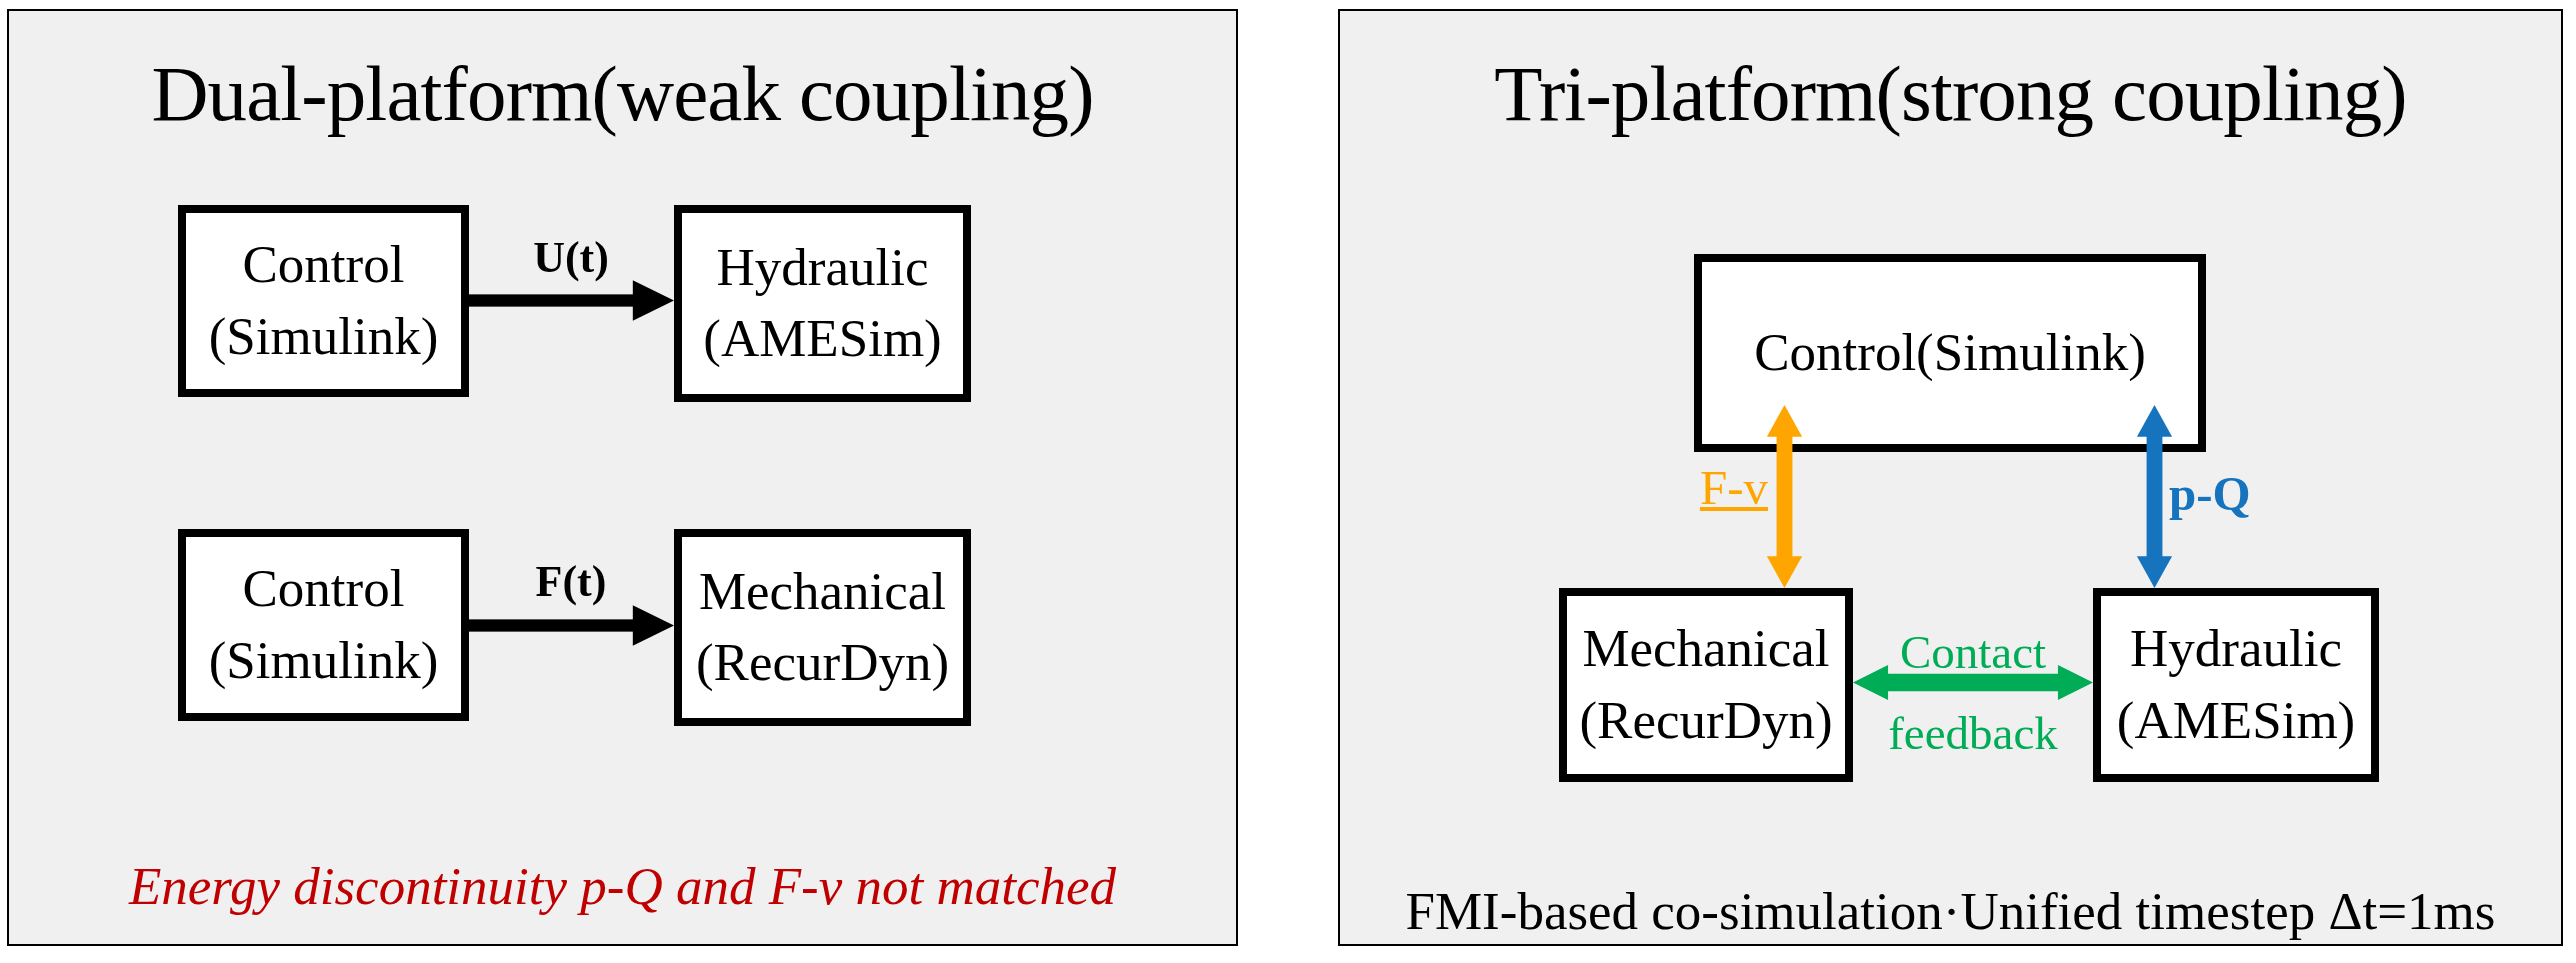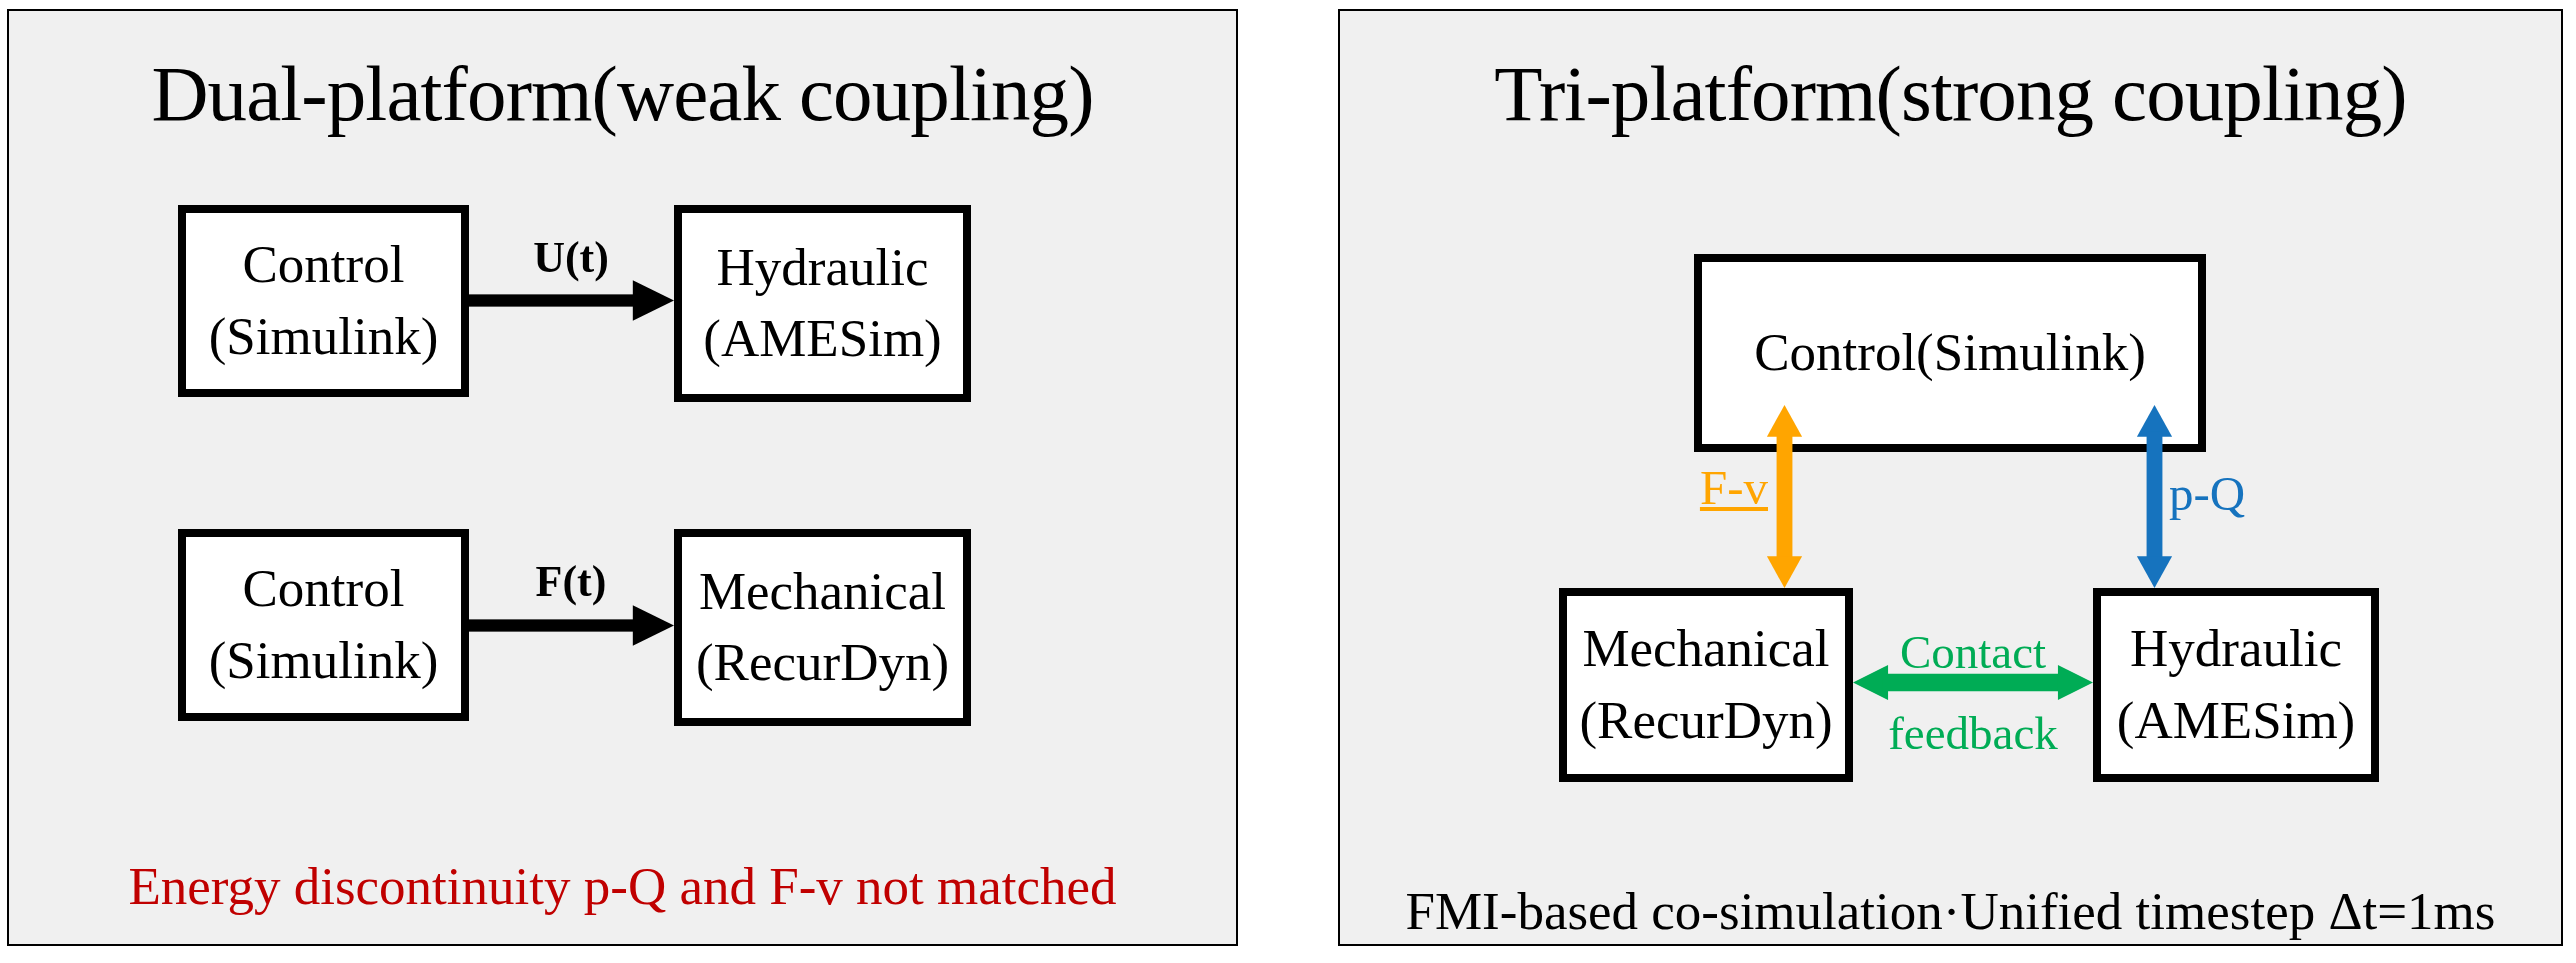--- a/index.html
+++ b/index.html
@@ -18,31 +18,31 @@
   
   .box.a1{left:169px;top:194px;width:291px;height:192px;}
   .box.b1{left:665px;top:194px;width:297px;height:197px;}
   .box.a2{left:169px;top:518px;width:291px;height:192px;}
   .box.b2{left:665px;top:518px;width:297px;height:197px;}
   .harrow{position:absolute;left:459px;width:206px;height:53px;}
   .harrow.r1{top:263px;} .harrow.r2{top:588px;}
   .signal{position:absolute;left:459px;width:206px;text-align:center;font-size:44px;font-weight:bold;line-height:1;white-space:nowrap;}
   .signal.s1{top:225px;} .signal.s2{top:549px;}
   .note{position:absolute;left:0;right:0;text-align:center;font-size:53px;line-height:1.1;color:var(--note-red);white-space:nowrap;}
-  .note.n1{top:771px;} .note.n2{top:846px;}
+  .note.n1{top:771px;} .note.n2{top:846px;font-style:italic;}
   
   .box.ctrl{left:354px;top:196px;width:512px;height:198px;margin-top:47px;}
   .box.mech{left:219px;top:577px;width:294px;height:194px;}
   .box.hyd{left:753px;top:577px;width:286px;height:194px;}
   .varrow{position:absolute;top:394px;width:39px;height:183px;}
   .varrow.orange{left:425px;} .varrow.blue{left:795px;}
   .garrow{position:absolute;left:513px;top:652px;width:240px;height:39px;}
   .linklabel{position:absolute;font-size:49px;line-height:1;white-space:nowrap;}
   .linklabel.fv{left:300px;width:128px;top:452px;text-align:right;color:var(--arrow-orange);text-decoration:underline;}
-  .linklabel.pq{left:829px;top:458px;color:var(--arrow-blue);}
+  .linklabel.pq{left:829px;top:458px;color:var(--arrow-blue);font-weight:bold;}
   .linklabel.contact{left:513px;width:240px;top:618px;text-align:center;font-size:47px;color:var(--arrow-green);}
   .linklabel.feedback{left:513px;width:240px;top:699px;text-align:center;font-size:47px;color:var(--arrow-green);}
   .footnote{position:absolute;left:0;right:0;top:874px;text-align:center;font-size:53px;line-height:1;color:#000;white-space:nowrap;}
   svg{display:block;}
 </style>
 </head>
 <body>
 
 <div class="stage">
 

